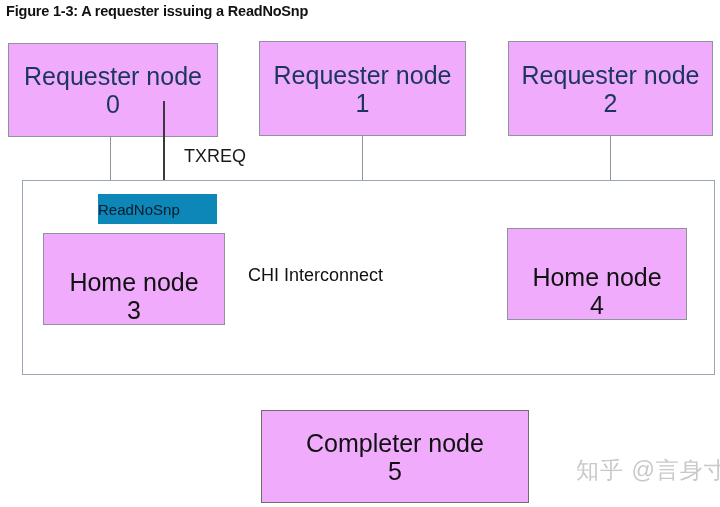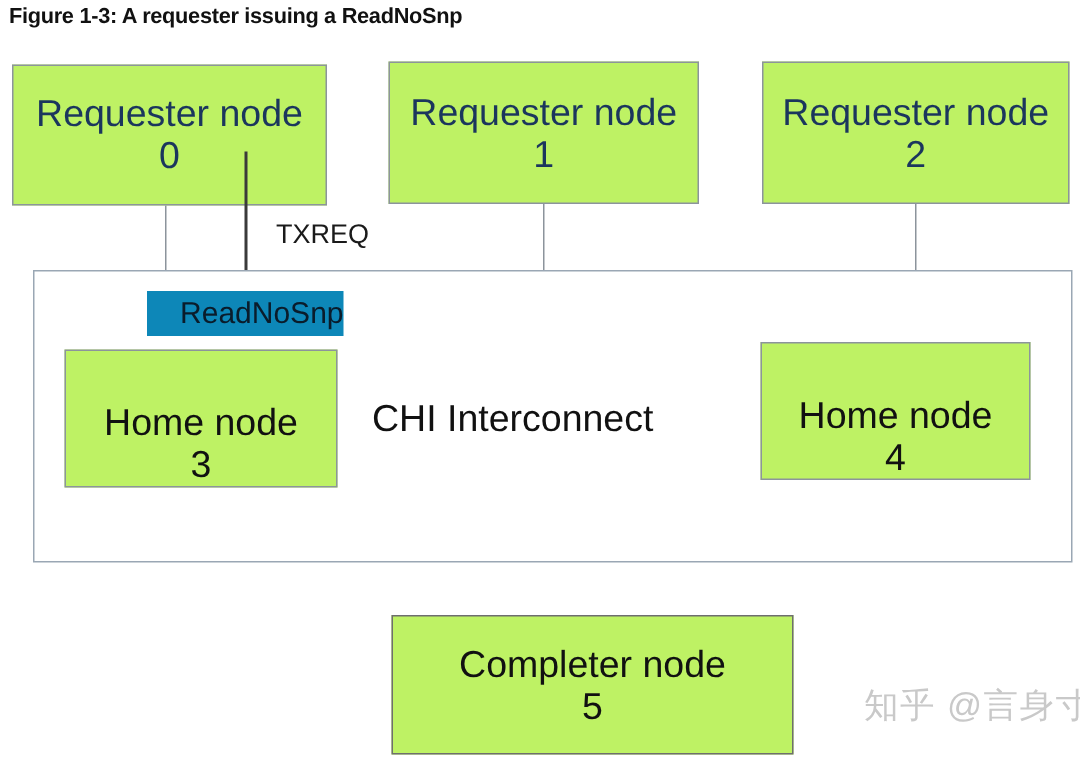--- a/index.html
+++ b/index.html
@@ -31,21 +31,21 @@
     font-weight: bold;
     color: #111111;
     letter-spacing: -0.2px;
     white-space: nowrap;
   }
 
   
   .node-box {
     position: absolute;
     box-sizing: border-box;
-    background: #bef264;
+    background: #f0abfc;
     display: flex;
     align-items: center;
     justify-content: center;
     text-align: center;
     line-height: 1.12;
   }
   .node-box .label {
     display: block;
     white-space: pre-line;
   }
@@ -68,21 +68,21 @@
     width: 693px;
     height: 195px;
     box-sizing: border-box;
     border: 1.6px solid #9aa7b4;
     background: #ffffff;
   }
   #chi-interconnect-label {
     position: absolute;
     left: 248px;
     top: 265px;
-    font-size: 25px;
+    font-size: 18px;
     color: #111111;
     white-space: nowrap;
   }
 
   
   .home {
     border: 1.6px solid #8c949c;
     color: #111111;
     font-size: 25px;
     align-items: flex-end;
@@ -96,28 +96,28 @@
     color: #111111;
     font-size: 25px;
     left: 261px; top: 410px; width: 268px; height: 93px;
   }
 
   
   #readnosnp-chip {
     position: absolute;
     left: 98px;
     top: 194px;
-    width: 131px;
+    width: 119px;
     height: 30px;
     background: #0d87b8;
     color: #0a1c2b;
-    font-size: 20px;
+    font-size: 15px;
     display: flex;
     align-items: center;
-    justify-content: flex-end;
+    justify-content: flex-start;
     box-sizing: border-box;
     white-space: nowrap;
   }
 
   
   .connector {
     position: absolute;
     background: #8c949c;
     width: 1.4px;
   }

